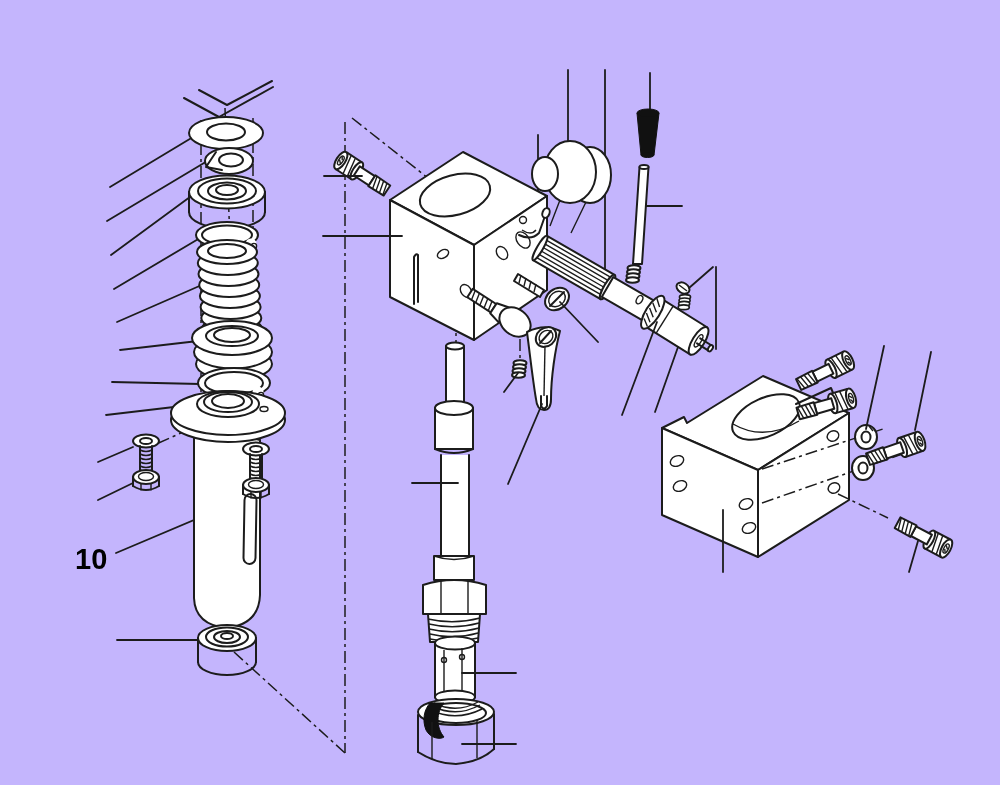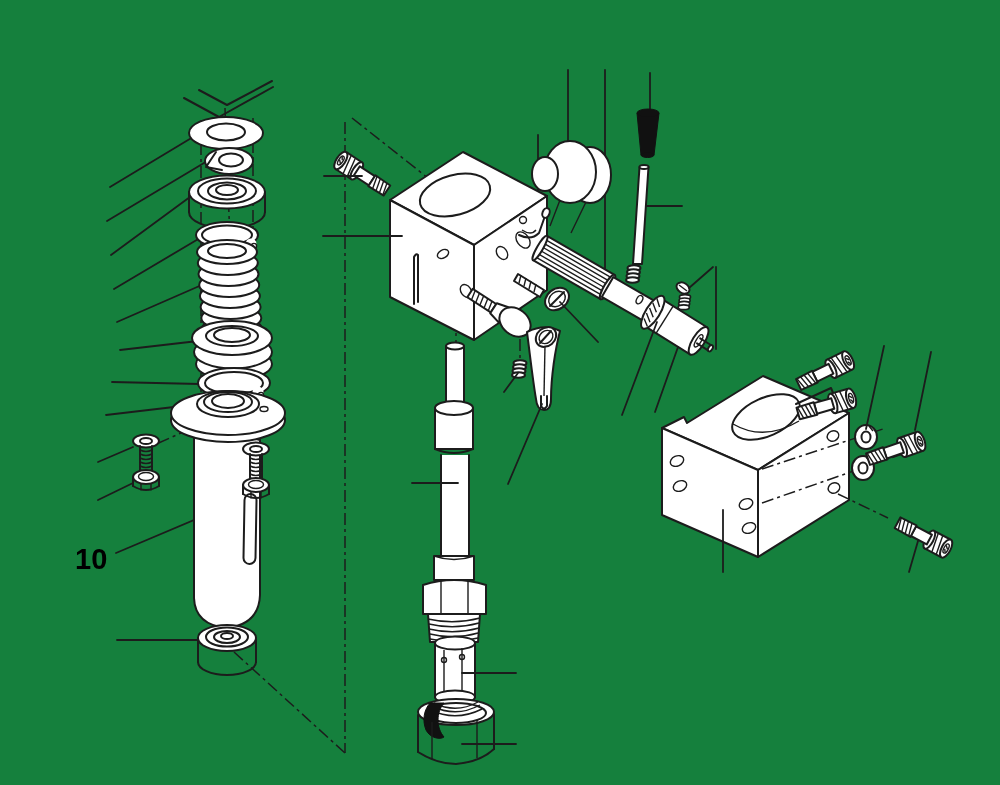--- a/index.html
+++ b/index.html
@@ -1,16 +1,16 @@
 <!DOCTYPE html>
 <html><head>
 <meta charset="utf-8">
 <style>
   html,body{margin:0;padding:0;background:#fff;}
-  .canvas{position:relative;width:1000px;height:785px;background:#15803d;overflow:hidden;
+  .canvas{position:relative;width:1000px;height:785px;background:#c4b5fd;overflow:hidden;
           font-family:"Liberation Sans",sans-serif;}
   svg{display:block}
   .s{stroke:#1c1c1c;stroke-width:2;fill:none;stroke-linecap:round;stroke-linejoin:round;}
   .w{fill:#ffffff;}
   .b{fill:#111111;stroke:#111111;}
   .ld{stroke:#1c1c1c;stroke-width:1.8;fill:none;stroke-linecap:round;}
   .dd{stroke:#1c1c1c;stroke-width:1.5;fill:none;stroke-dasharray:12 4 3 4;}
   .thin{stroke:#1c1c1c;stroke-width:1.4;fill:none;}
   .callout{font-family:"Liberation Sans",sans-serif;font-weight:bold;font-size:29px;fill:#000;}
 </style>

